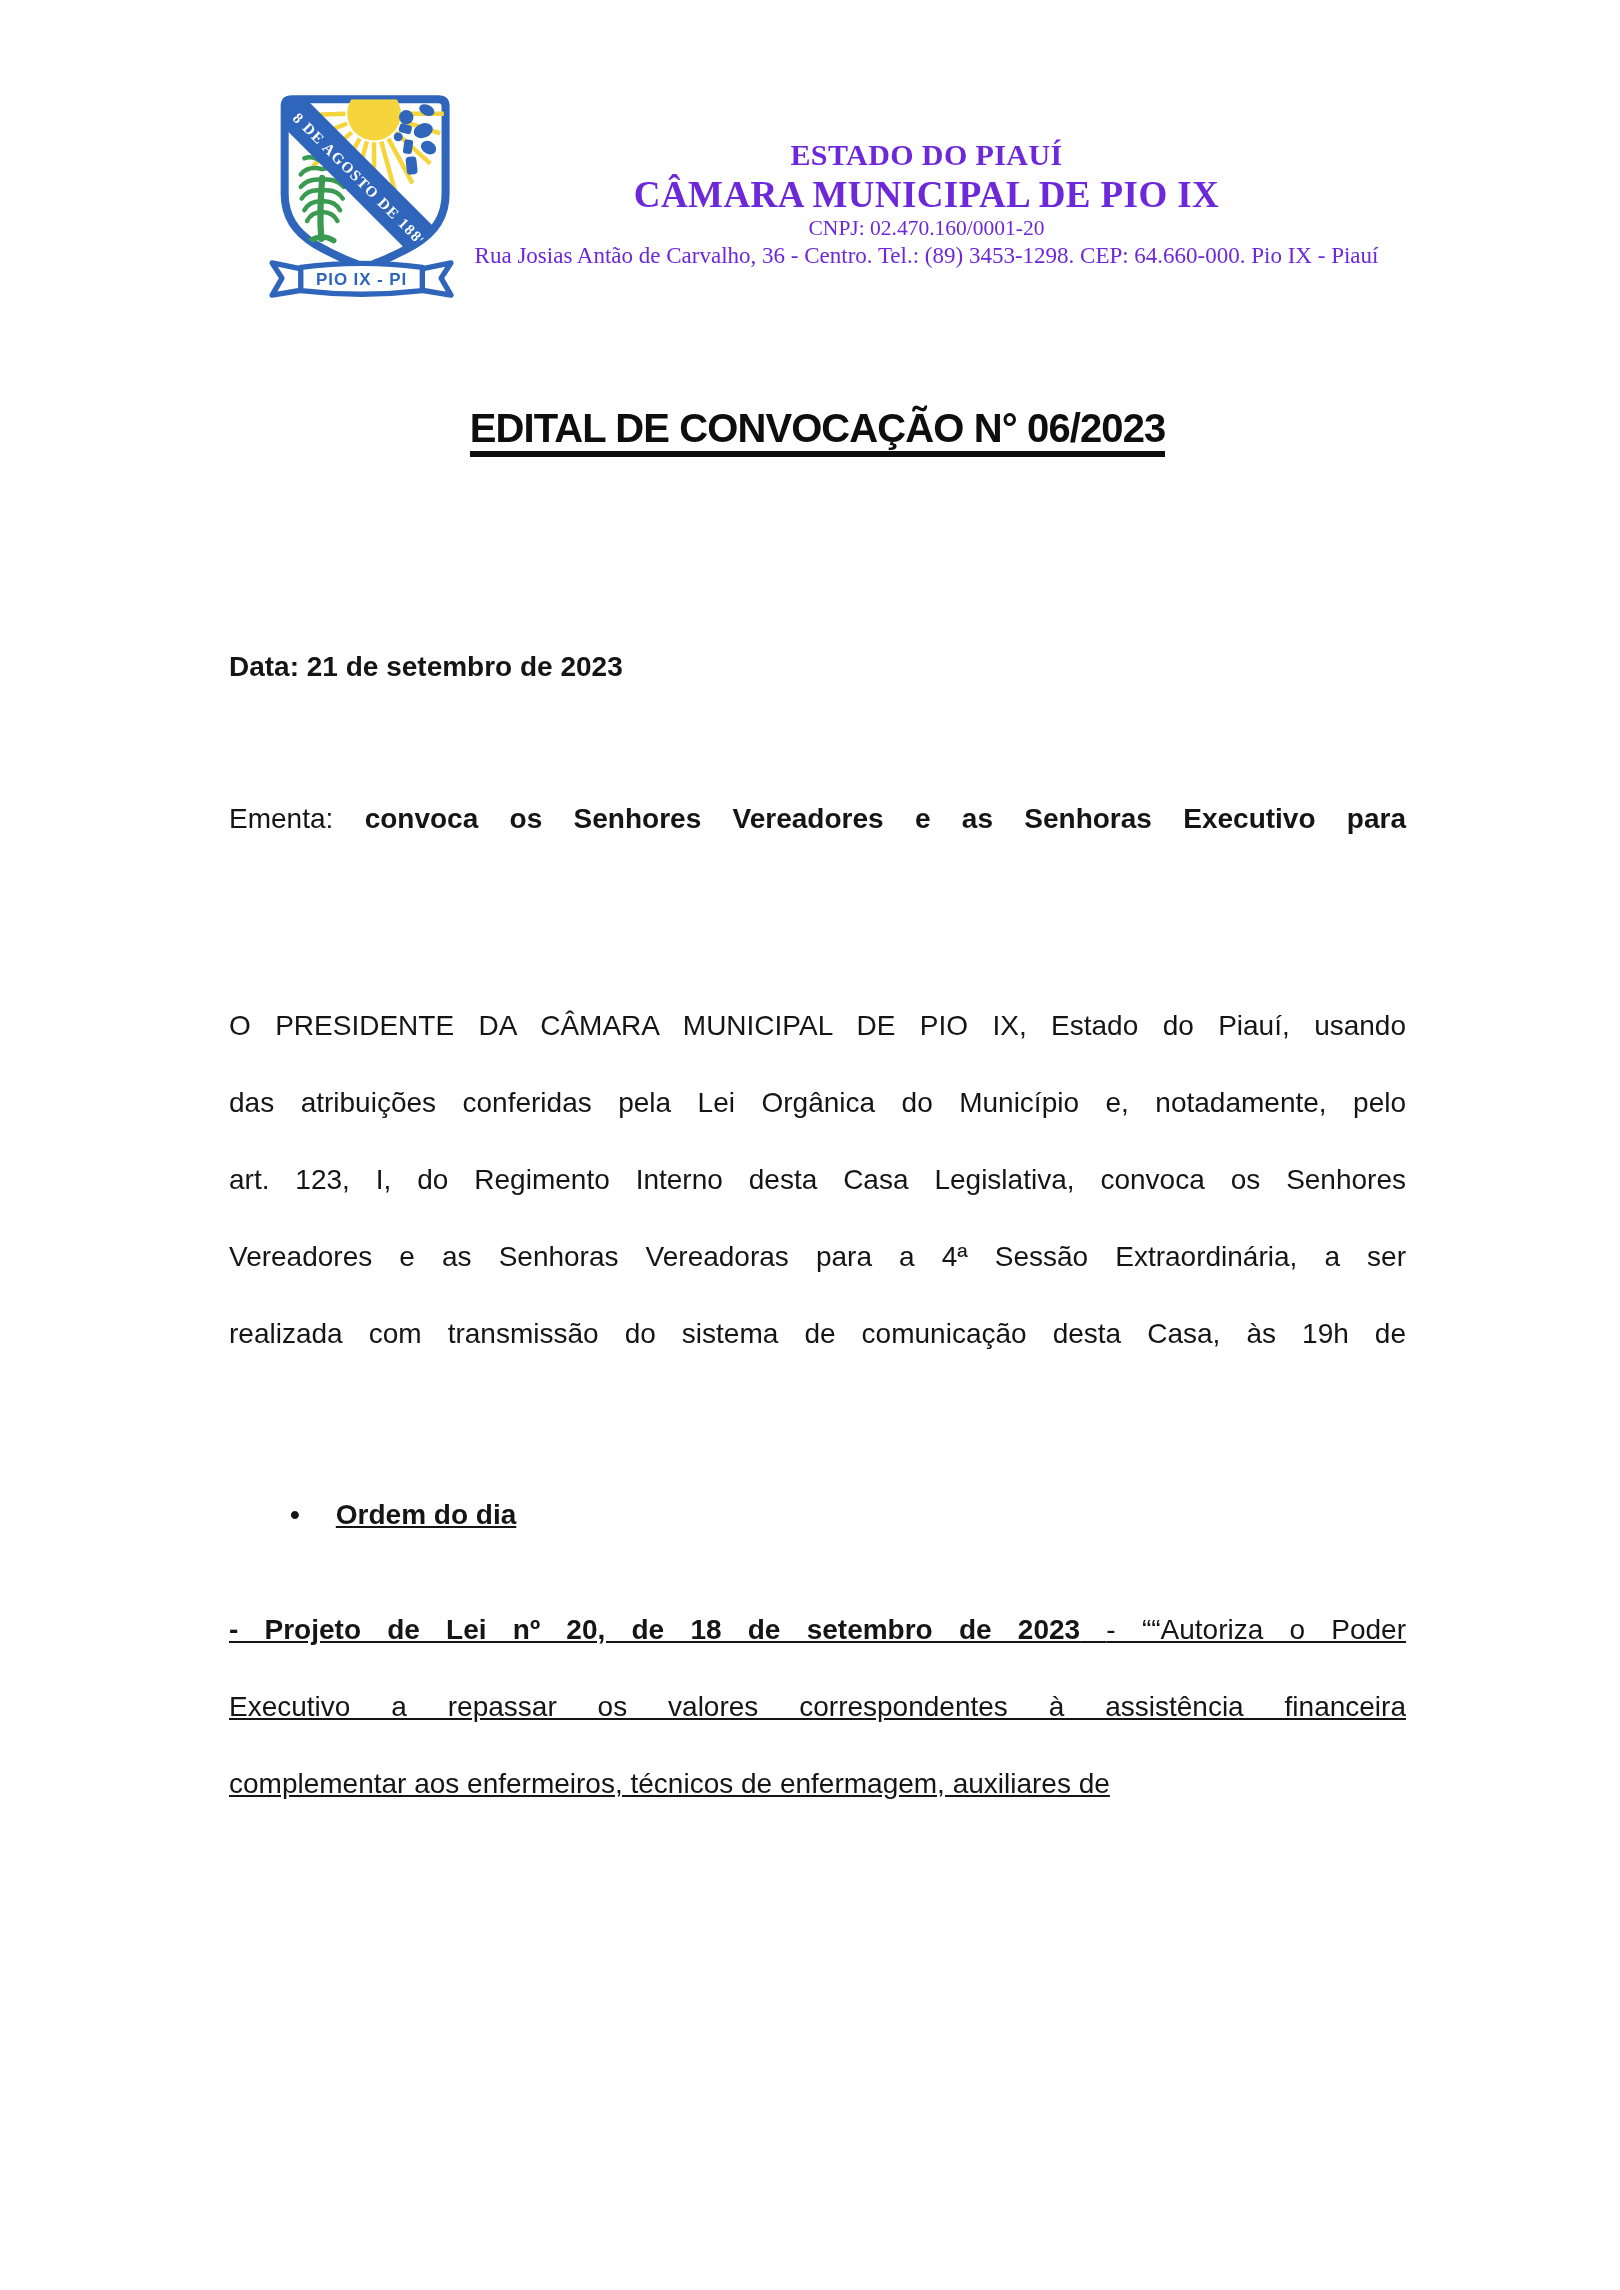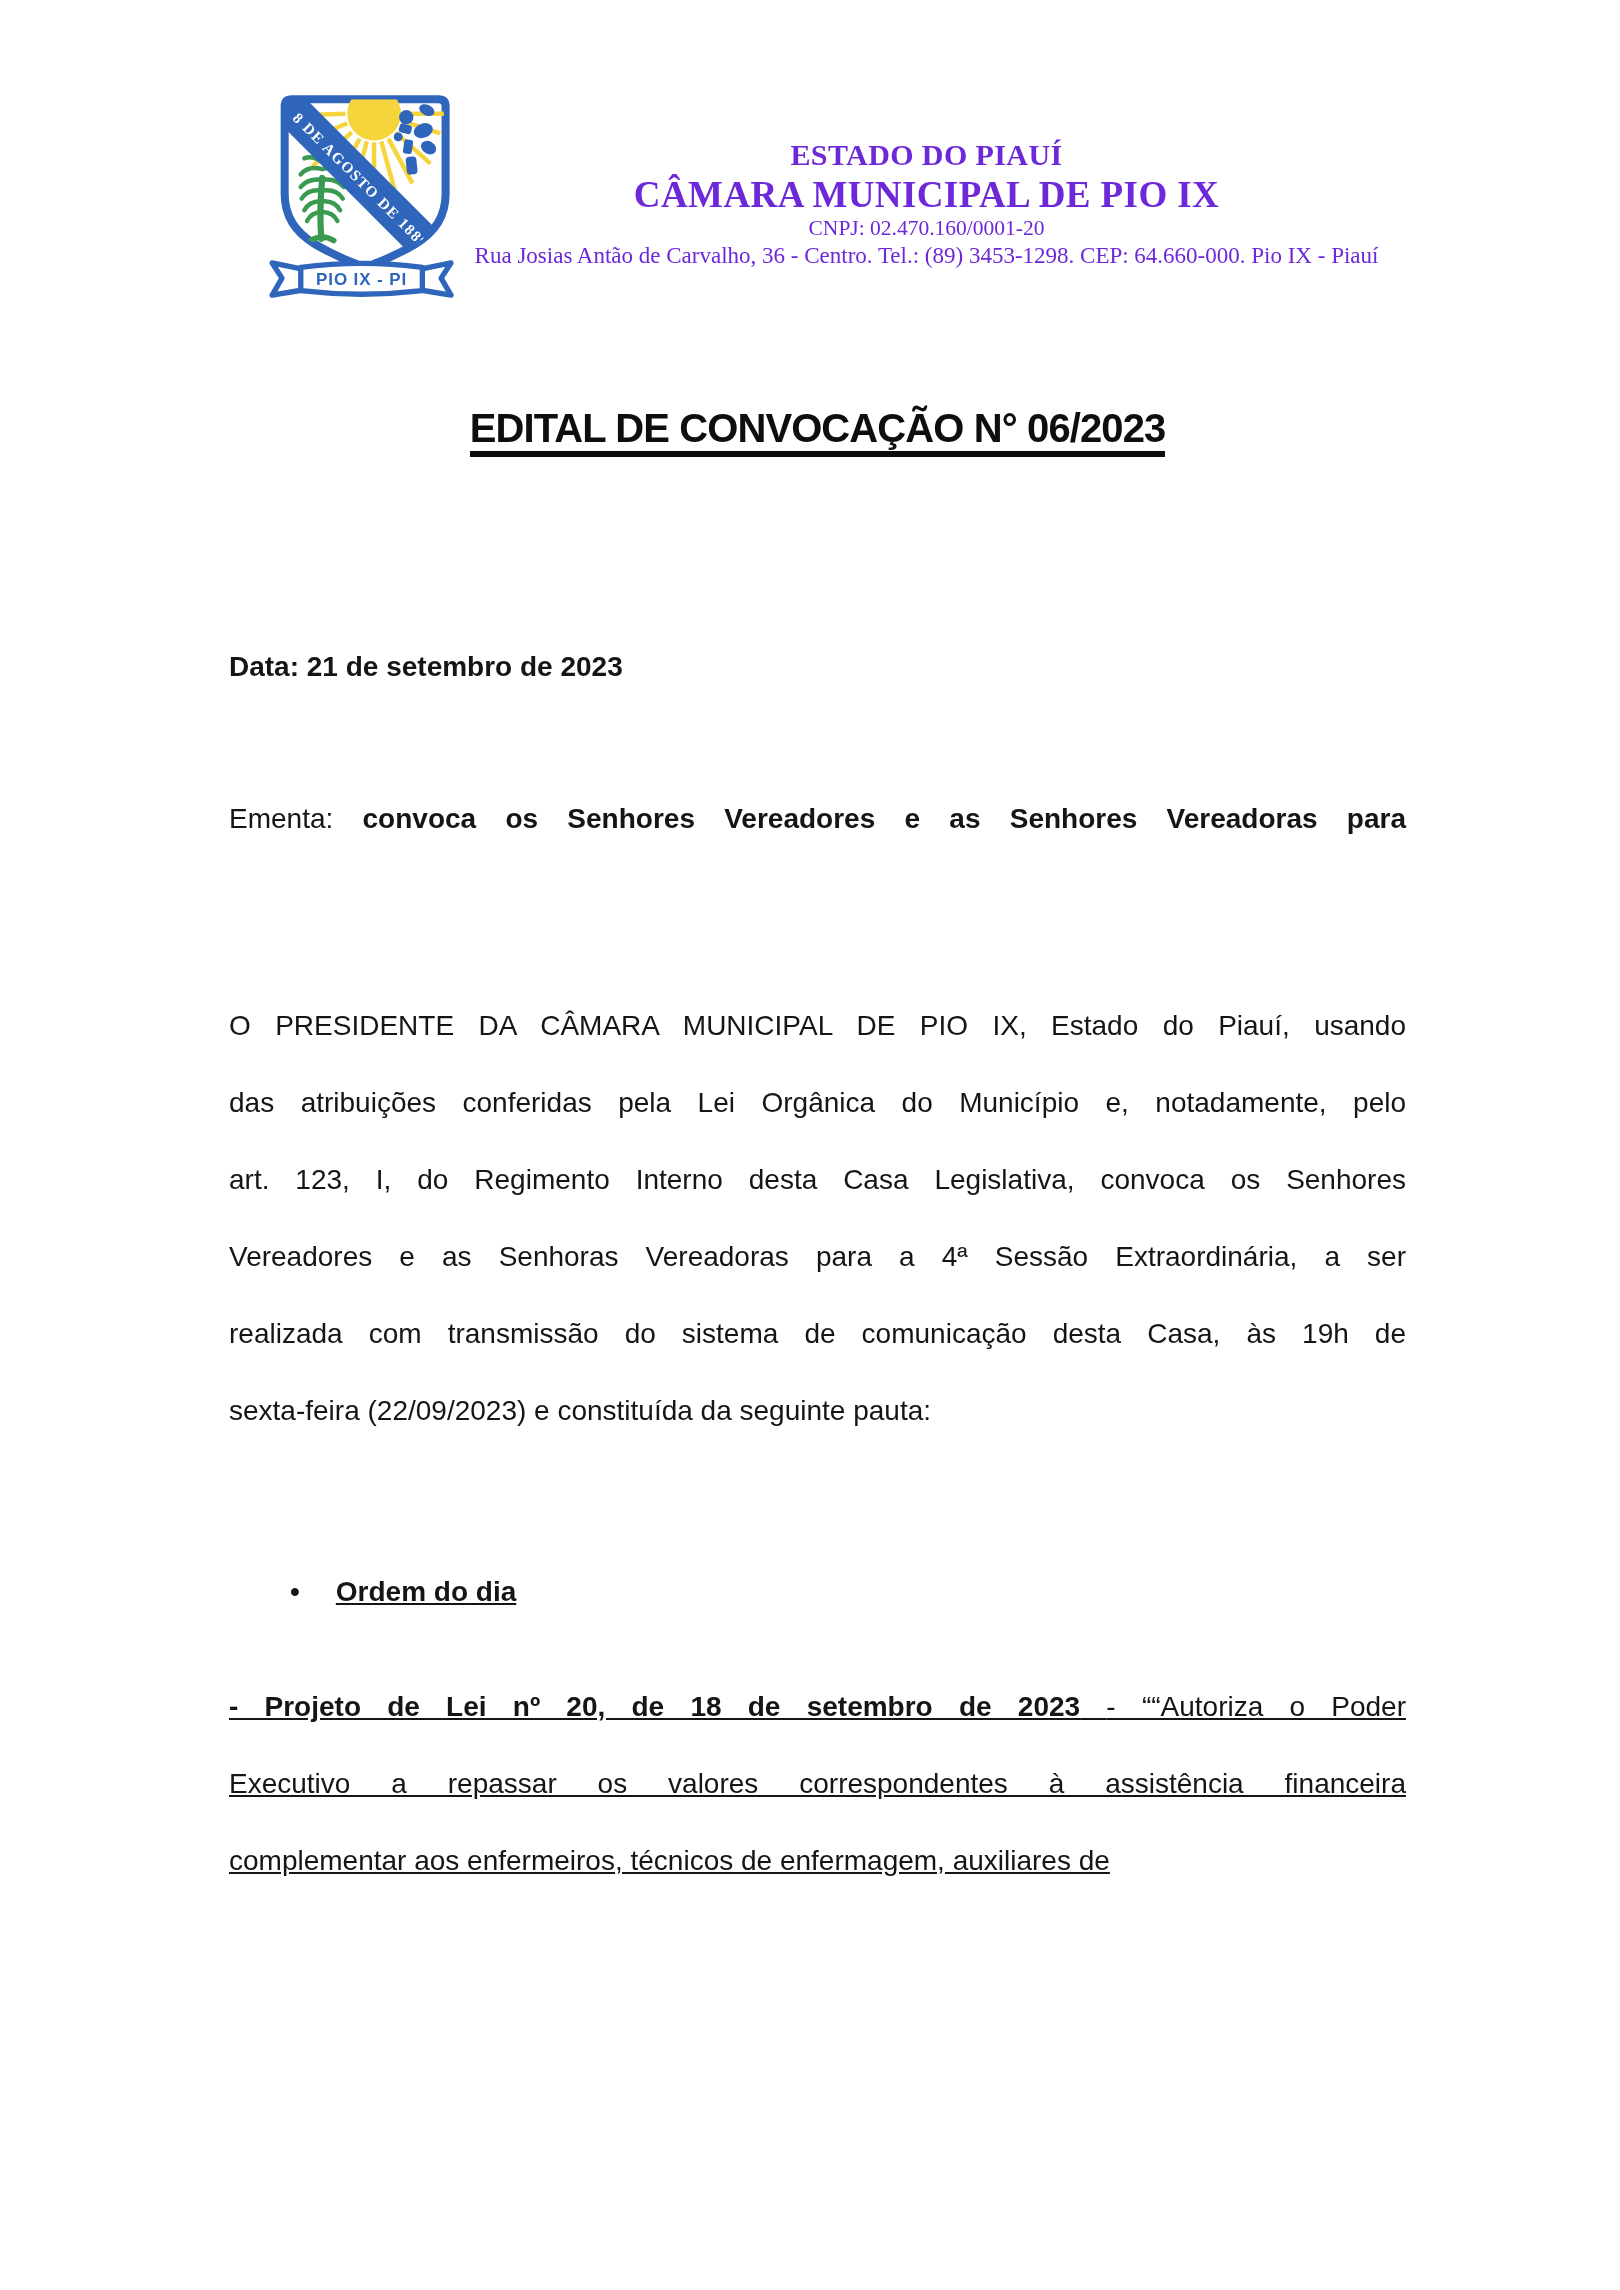--- a/index.html
+++ b/index.html
@@ -159,30 +159,29 @@
 
   <div class="doc-body">
 
     <div class="doc-title">
       <span class="underlined">EDITAL DE CONVOCAÇÃO N° 06/2023</span>
     </div>
 
     <div class="date-block ln lline b">Data: 21 de setembro de 2023</div>
 
     <div class="ementa-block">
-      <div class="ln jline"><span>Ementa:</span> <span class="b">convoca os Senhores Vereadores e as Senhores Vereadoras para</span></div>
+      <div class="ln jline"><span>Ementa:</span> <span class="b">convoca os Senhores Vereadores e as Senhoras Executivo para</span></div>
     </div>
 
     <div class="main-block">
       <div class="ln jline">O PRESIDENTE DA CÂMARA MUNICIPAL DE PIO IX, Estado do Piauí, usando</div>
       <div class="ln jline">das atribuições conferidas pela Lei Orgânica do Município e, notadamente, pelo</div>
       <div class="ln jline">art. 123, I, do Regimento Interno desta Casa Legislativa, convoca os Senhores</div>
       <div class="ln jline">Vereadores e as Senhoras Vereadoras para a 4ª Sessão Extraordinária, a ser</div>
       <div class="ln jline">realizada com transmissão do sistema de comunicação desta Casa, às 19h de</div>
-      <div class="ln lline">sexta-feira (22/09/2023) e constituída da seguinte pauta:</div>
     </div>
 
     <div class="agenda-head ln lline">
       <span class="dot">•</span><span class="agenda-title">Ordem do dia</span>
     </div>
 
     <div class="agenda-item">
       <div class="ln jline"><span class="b">- Projeto de Lei nº 20, de 18 de setembro de 2023</span> <span>- ““Autoriza o Poder</span></div>
       <div class="ln jline">Executivo a repassar os valores correspondentes à assistência financeira</div>
       <div class="ln lline">complementar aos enfermeiros, técnicos de enfermagem, auxiliares de</div>

